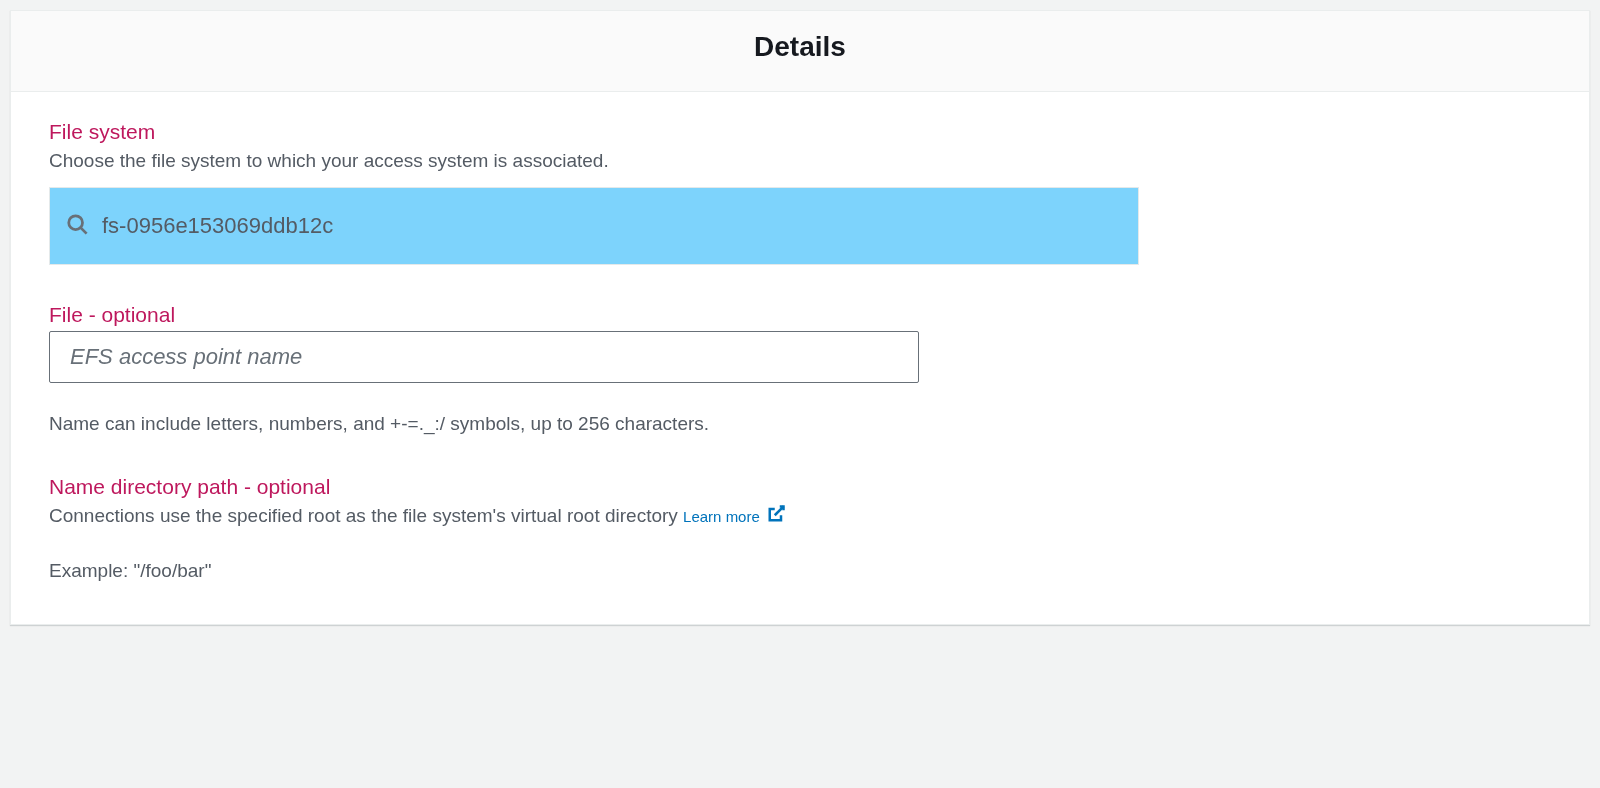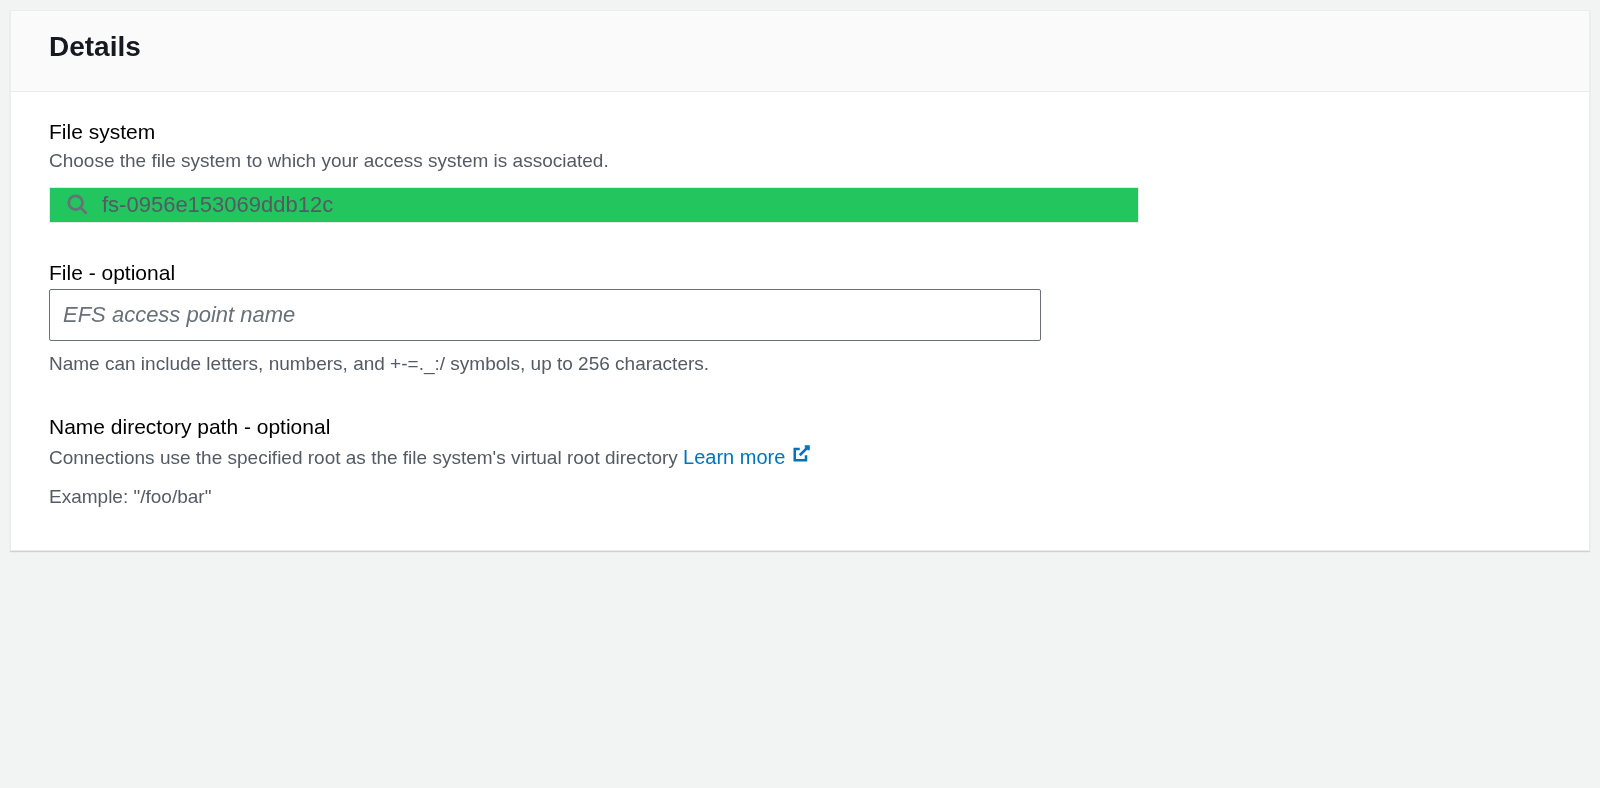--- a/index.html
+++ b/index.html
@@ -21,83 +21,84 @@
     }
     .panel-header {
       padding: 20px 38px 28px 38px;
       background: #fafafa;
       border-bottom: 1px solid #eaeded;
     }
     .panel-title {
       font-size: 28px;
       font-weight: 700;
       color: #16191f;
+      text-align: center;
     }
     .panel-body {
       padding: 28px 38px 40px 38px;
     }
     .field-group {
       margin-bottom: 38px;
     }
     .field-group:last-child {
       margin-bottom: 0;
     }
     .field-label {
       font-size: 21px;
-      color: #000000;
+      color: #be185d;
       font-weight: 400;
       margin-bottom: 4px;
       display: block;
     }
     .field-label .optional {
       font-weight: 400;
     }
     .field-description {
       font-size: 19px;
       color: #545b64;
       margin-bottom: 12px;
       line-height: 1.4;
     }
     .field-help {
       font-size: 19px;
       color: #545b64;
-      margin-top: 10px;
+      margin-top: 28px;
       line-height: 1.4;
     }
     .link {
       color: #0073bb;
       text-decoration: none;
-      font-size: 20px;
+      font-size: 15px;
       cursor: pointer;
       display: inline-flex;
-      align-items: flex-start;
+      align-items: center;
       gap: 6px;
     }
     .search-box {
       display: flex;
-      align-items: flex-end;
-      background: #22c55e;
+      align-items: flex-start;
+      background: #7dd3fc;
       border: 1px solid #e4e9ea;
-      padding: 4px 16px;
+      padding: 25px 16px;
       width: 1090px;
       max-width: 100%;
     }
     .search-box .icon {
       color: #687078;
       margin-right: 14px;
       flex-shrink: 0;
     }
     .search-box .value {
       font-size: 22px;
       color: #545b64;
     }
     .text-input {
-      width: 992px;
+      width: 870px;
       max-width: 100%;
-      padding: 12px 13px;
+      padding: 12px 20px;
       font-size: 22px;
       border: 1px solid #687078;
       border-radius: 2px;
       color: #16191f;
       background: #ffffff;
       font-family: inherit;
     }
     .text-input::placeholder {
       color: #687078;
       font-style: italic;

